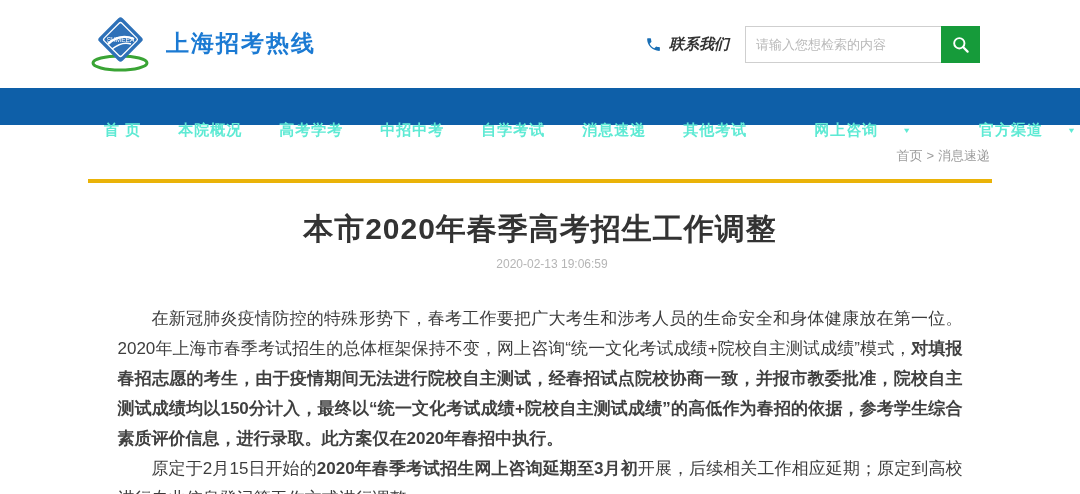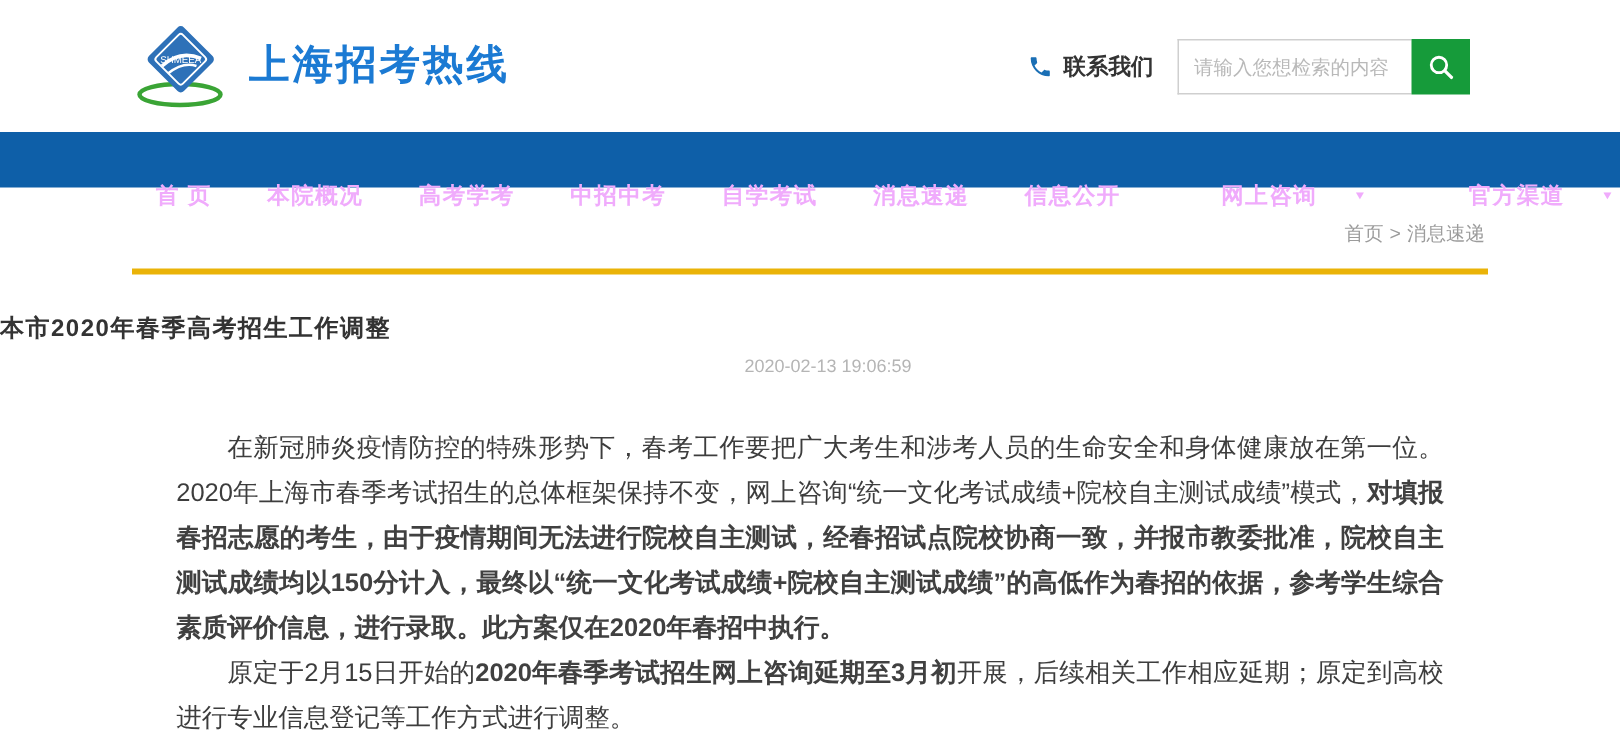--- a/index.html
+++ b/index.html
@@ -21,44 +21,45 @@
     display:flex;
     align-items:center;
     justify-content:space-between;
     padding:0 100px 0 90px;
     background:#fff;
   }
   .logo-wrap{display:flex;align-items:center;cursor:pointer;}
   .logo-mark{width:66px;height:62px;flex:0 0 auto;}
   .logo-text{margin-left:10px;}
   .site-title{
-    font-size:27px;
+    font-size:23px;
     font-weight:bold;
     color:var(--brand-blue);
     letter-spacing:2px;
     line-height:1.1;
   }
   .site-subtitle{
     font-family:"Liberation Serif","DejaVu Serif",serif;
     font-size:15px;
     color:#3a3a3a;
     margin-top:4px;
     letter-spacing:2px;
   }
   .header-right{display:flex;align-items:center;}
   .contact{
     display:flex;align-items:center;
     font-size:15px;font-weight:bold;color:#333;
     cursor:pointer;
     margin-right:16px;
+    font-style:italic;
   }
   .contact .phone-svg{width:17px;height:17px;margin-right:7px;}
   .search-box{display:flex;align-items:center;}
   .search-input{
-    width:156px;height:37px;
+    width:196px;height:37px;
     border:1px solid #cfcfcf;
     border-right:none;
     padding:0 10px;
     font-size:13px;
     color:#000000;
     outline:none;
     font-family:"Liberation Sans","DejaVu Sans",sans-serif;
   }
   .search-input::placeholder{color:#b9b9b9;}
   .search-btn{
@@ -70,21 +71,21 @@
   
   .nav{
     height:37px;
     background:var(--nav-blue);
     display:flex;
     align-items:center;
     padding-left:104px;
     color:#fff;
   }
   .nav-item{
-    color:#f0abfc;
+    color:#5eead4;
     text-decoration:none;
     font-size:15px;
     font-weight:bold;
     letter-spacing:1px;
     margin-right:37px;
     display:flex;align-items:center;
     cursor:pointer;
     white-space:nowrap;
     margin-top:47px;
   }
@@ -101,22 +102,22 @@
     border-bottom:4px solid #eab308;
     font-size:13px;
     color:#9c9c9c;
     text-align:right;
   }
   .breadcrumb-row a{color:#9c9c9c;text-decoration:none;cursor:pointer;}
   .crumb-sep{margin:0 4px;}
   
   .article-title{
     margin-top:26px;
-    text-align:left;
-    font-size:16px;
+    text-align:center;
+    font-size:30px;
     font-weight:bold;
     color:#333;
     letter-spacing:1px;
   }
   .article-date{
     text-align:center;
     font-size:12px;
     color:#b5b5b5;
     margin-top:7px;
     padding-left:24px;
@@ -182,21 +183,21 @@
   <a class="nav-item">
       <span>中招中考</span>
     </a>
   <a class="nav-item">
       <span>自学考试</span>
     </a>
   <a class="nav-item">
       <span>消息速递</span>
     </a>
   <a class="nav-item">
-      <span>信息公开</span>
+      <span>其他考试</span>
     </a>
   <a class="nav-item has-dropdown">
     <span>网上咨询</span>
     <span class="arrow">▼</span>
   </a>
   <a class="nav-item has-dropdown">
     <span>官方渠道</span>
     <span class="arrow">▼</span>
   </a>
 </div>

